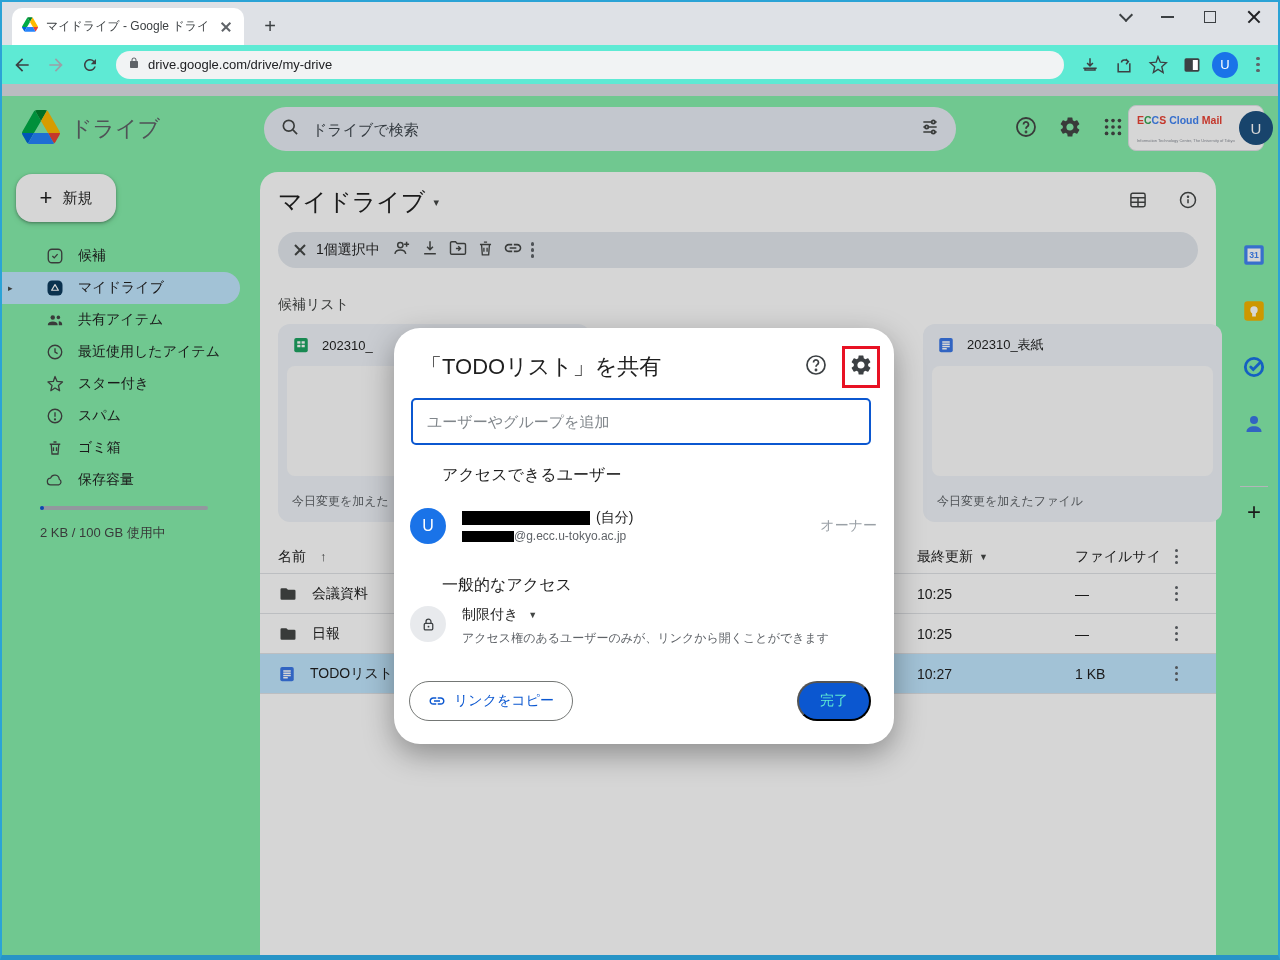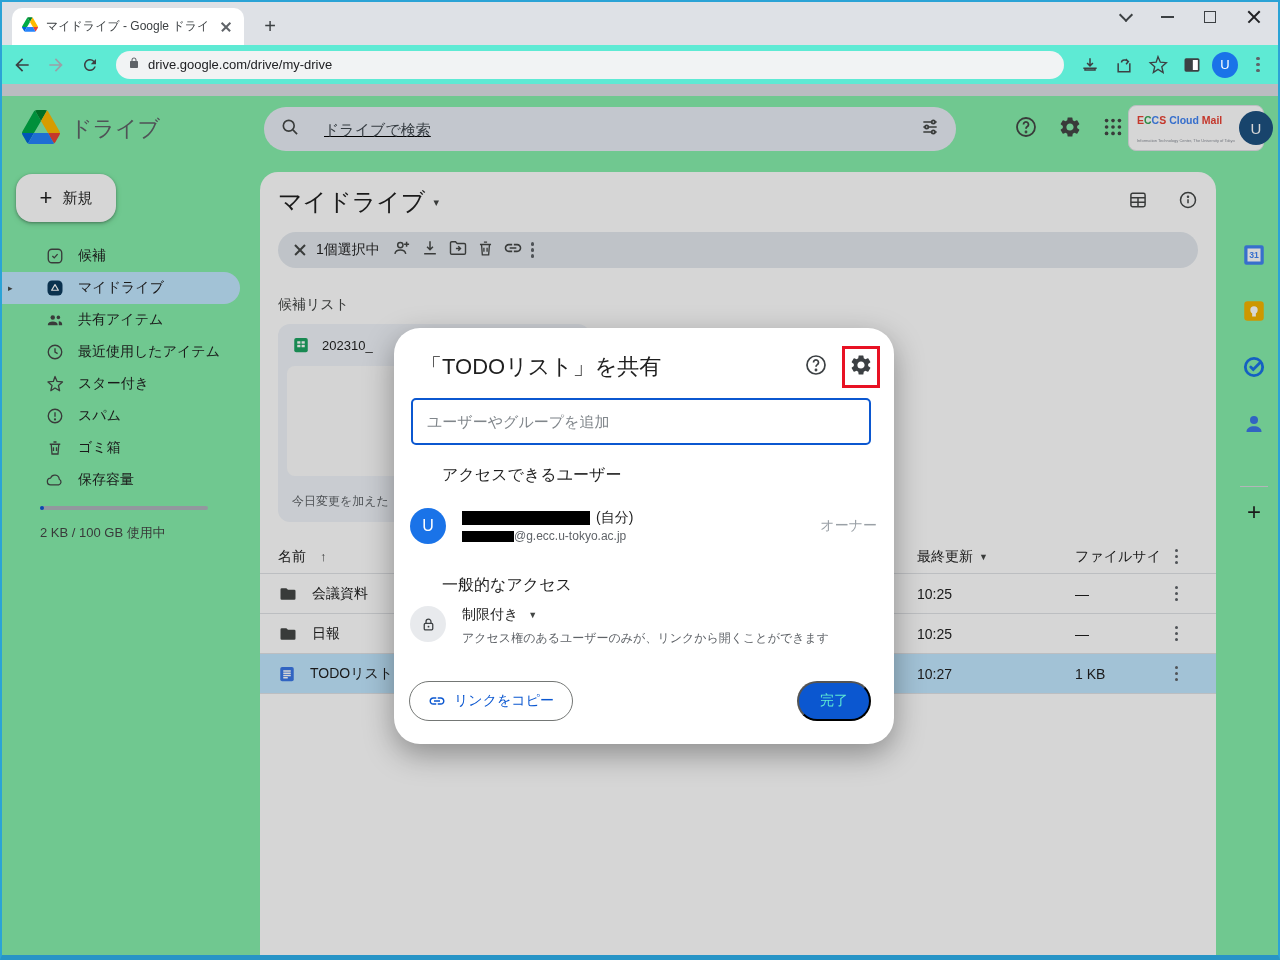--- a/index.html
+++ b/index.html
@@ -32,21 +32,21 @@
   .avatar-sm { width:26px; height:26px; border-radius:50%; background:#1a73e8; color:#fff; font-size:13px; display:flex; align-items:center; justify-content:center; }
   .kebab { display:flex; flex-direction:column; gap:2.5px; align-items:center; }
   .kebab i { width:3.4px; height:3.4px; border-radius:50%; background:#5f6368; display:block; }
 
   
   .page { position:absolute; top:84px; left:0; right:0; bottom:0; background:#86efac;margin-top:12px; }
 
   .drive-header { position:absolute; top:0; left:0; right:0; height:66px; display:flex; align-items:center; }
   .logo-wrap { width:256px; display:flex; align-items:center; gap:10px; padding-left:22px; }
   .app-name { font-size:22px; color:#5f6368; }
-  .searchbar { position:absolute; left:264px; top:11px; width:692px; height:44px; background:#e9eef6; border-radius:22px; display:flex; align-items:center; padding:0 16px; gap:24px;text-decoration:underline; }
+  .searchbar { position:absolute; left:264px; top:11px; width:692px; height:44px; background:#e9eef6; border-radius:22px; display:flex; align-items:center; padding:0 16px; gap:12px; }
   .searchbar input { border:none; outline:none; background:transparent; flex:1; font-size:15px; color:#1f1f1f; font-family:inherit; }
   .searchbar input::placeholder { color:#40484f; }
   .hdr-icons { position:absolute; right:156px; top:11px; height:44px; display:flex; align-items:center; gap:20px; }
   .eccs-badge { position:absolute; right:16px; top:9px; width:136px; height:46px; background:#fff; border:1px solid #e0e3e7; border-radius:8px; display:flex; align-items:center; padding:0 5px 0 8px; gap:4px; }
   .eccs-text { flex:1; line-height:1.1; }
   .eccs-line1 { font-size:10.5px; font-weight:bold; white-space:nowrap; }
   .eccs-line2 { font-size:4px; color:#8a8f98; white-space:nowrap; }
   .avatar-nav { width:34px; height:34px; border-radius:50%; background:#1d5181; color:#fff; font-size:15px; display:flex; align-items:center; justify-content:center; flex:none; }
 
   
@@ -446,20 +446,31 @@
               <rect x="7" y="7" width="4.2" height="3.2" fill="#fff"></rect>
               <rect x="12.8" y="7" width="4.2" height="3.2" fill="#fff"></rect>
               <rect x="7" y="11.8" width="4.2" height="3.2" fill="#fff"></rect>
               <rect x="12.8" y="11.8" width="4.2" height="3.2" fill="#fff"></rect>
             </svg>
           <span>202310_</span>
         </div>
         <div class="fc-preview"></div>
         <div class="fc-footer">今日変更を加えた</div>
       </div>
+      <div class="file-card" style="left:645px; width:299px">
+        <div class="fc-head">
+          <svg width="18" height="18" viewBox="0 0 24 24">
+              <rect x="3" y="2.5" width="18" height="19" rx="2.5" fill="#3b78e7"></rect>
+              <path d="M7 8h10M7 11h10M7 14h10M7 17h6" stroke="#fff" stroke-width="1.7"></path>
+            </svg>
+          <span>202310_表紙</span>
+        </div>
+        <div class="fc-preview"></div>
+        <div class="fc-footer">今日変更を加えたファイル</div>
+      </div>
     </div>
 
     <div class="ftable">
       <div class="ftr head">
         <span class="col-name">
           <span>名前</span>
           <span class="sort-arrow">↑</span>
         </span>
         <span class="col-mod">
           <span>最終更新</span>

